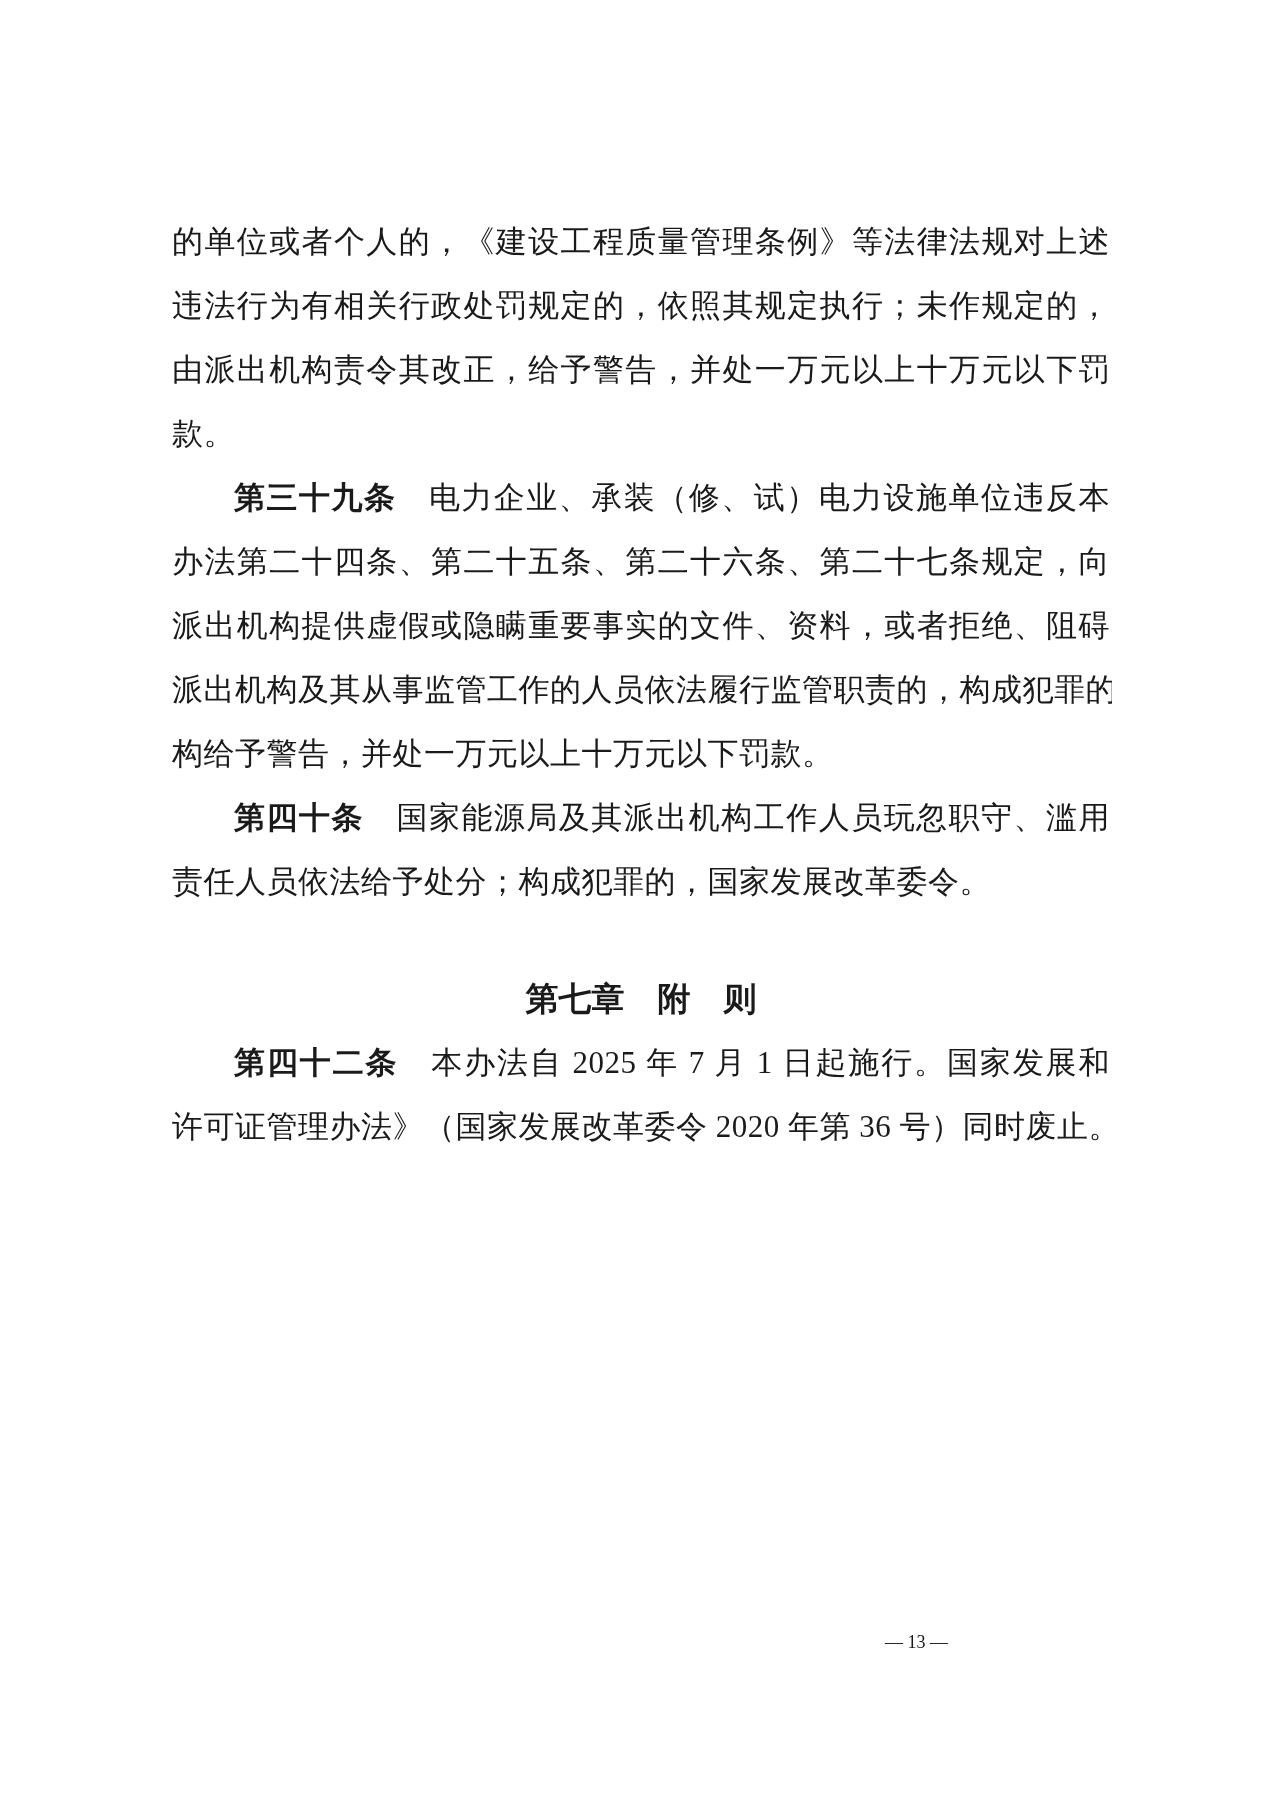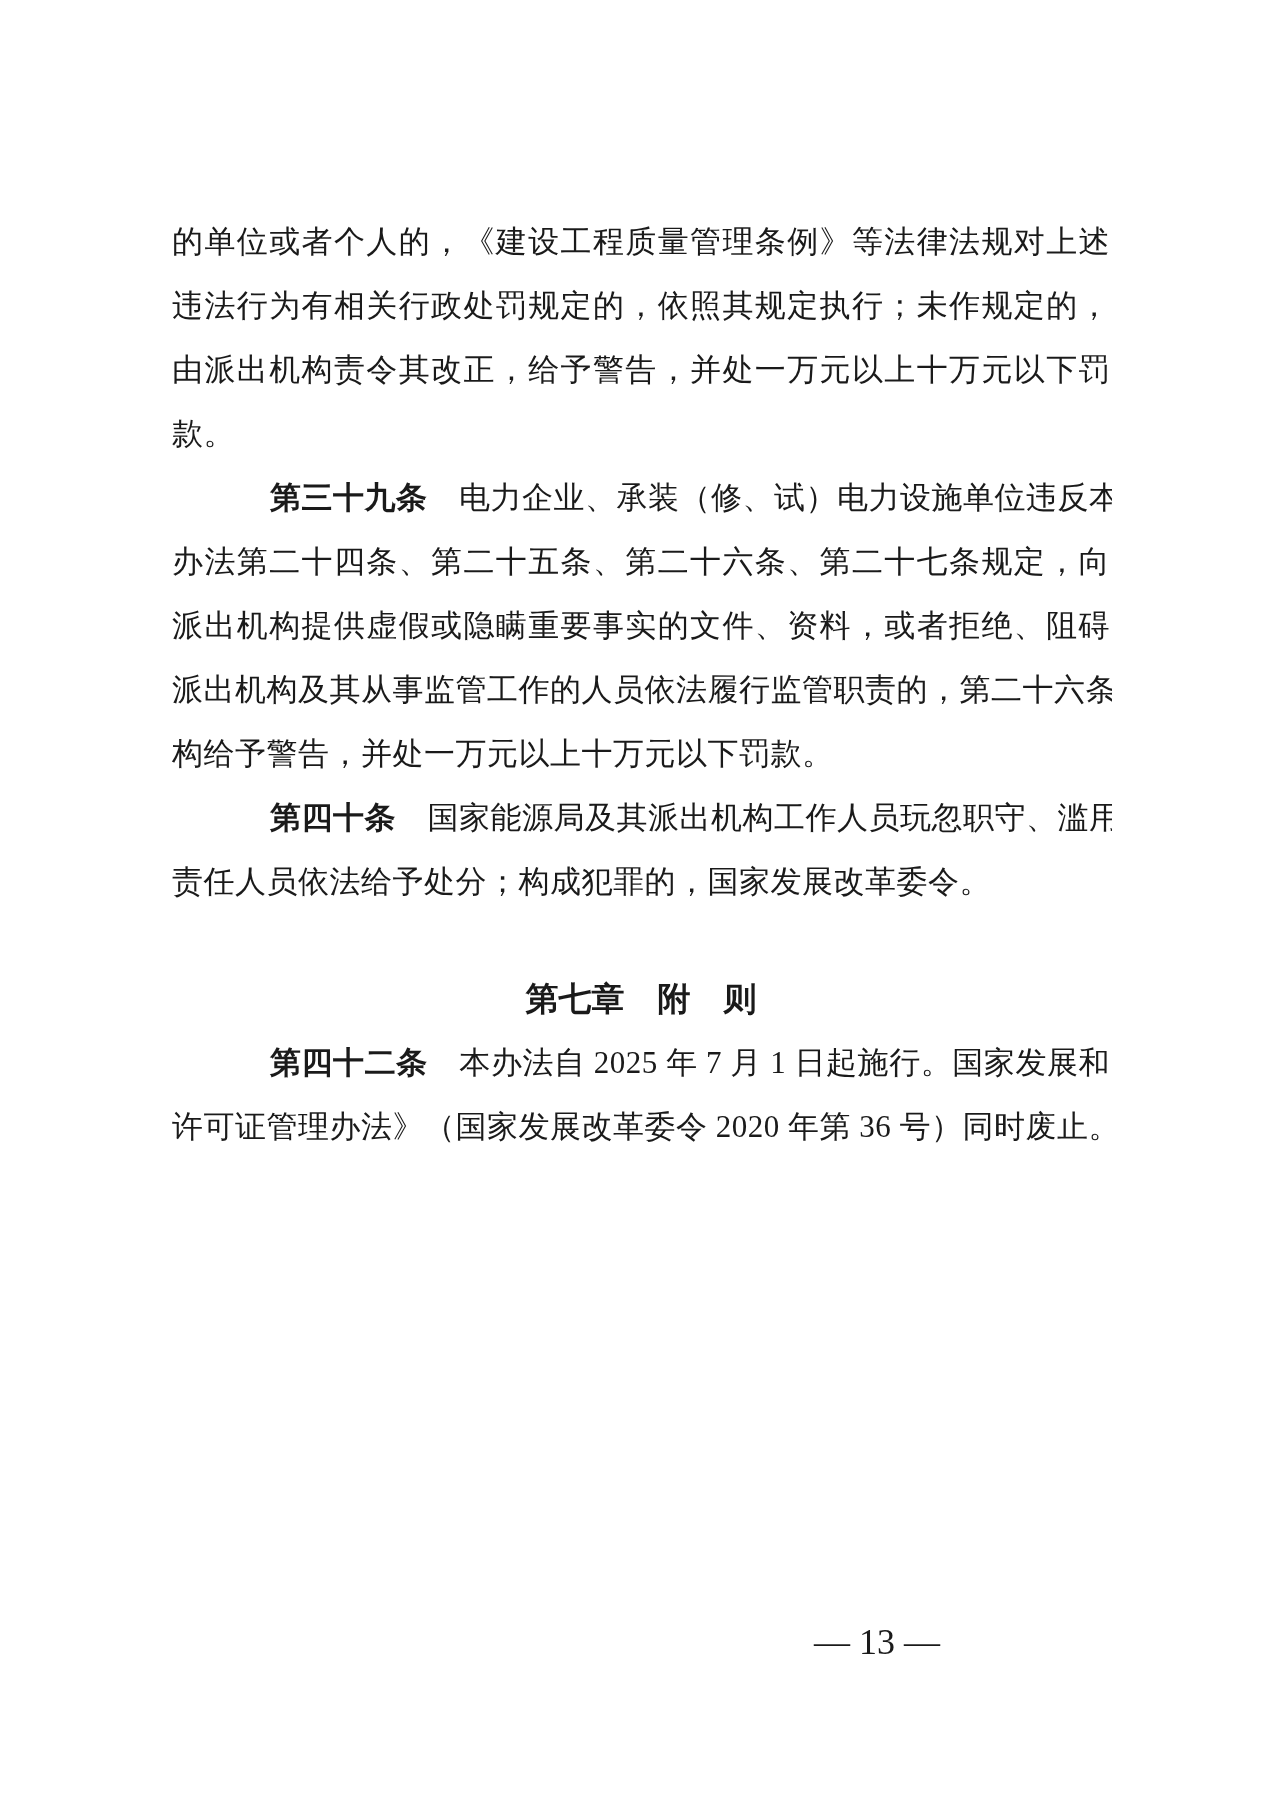--- a/index.html
+++ b/index.html
@@ -34,57 +34,56 @@
   }
   .line.last {
     text-align-last: left;
   }
   .line.indent {
     padding-left: 62px;
   }
   .head {
     font-weight: 700;
     font-family: "Liberation Sans", "DejaVu Sans", sans-serif;
-    margin-left: 36px;
   }
   .heading {
     height: 64px;
     margin-top: 53px;
     text-align: right;
     text-align-last: center;
     font-weight: 700;
     font-size: 33px;
     font-family: "Liberation Sans", "DejaVu Sans", sans-serif;
   }
   .page-footer {
     position: absolute;
     top: 1622px;
-    right: 172px;
-    font-size: 36px;
+    right: 164px;
+    font-size: 18px;
     line-height: 40px;
     color: #1a1a1a;
     font-family: "Liberation Serif", "DejaVu Serif", serif;
   }
 </style>
 </head>
 <body>
 
 <div class="page">
   <div class="doc-body">
       <div class="para">
         <div class="line">的单位或者个人的，《建设工程质量管理条例》等法律法规对上述</div>
         <div class="line">违法行为有相关行政处罚规定的，依照其规定执行；未作规定的，</div>
         <div class="line">由派出机构责令其改正，给予警告，并处一万元以上十万元以下罚</div>
         <div class="line last">款。</div>
       </div>
       <div class="para">
         <div class="line indent"><span class="head">第三十九条</span>　电力企业、承装（修、试）电力设施单位违反本</div>
         <div class="line">办法第二十四条、第二十五条、第二十六条、第二十七条规定，向</div>
         <div class="line">派出机构提供虚假或隐瞒重要事实的文件、资料，或者拒绝、阻碍</div>
-        <div class="line">派出机构及其从事监管工作的人员依法履行监管职责的，第二十六条</div>
+        <div class="line">派出机构及其从事监管工作的人员依法履行监管职责的，构成犯罪的</div>
         <div class="line last">构给予警告，并处一万元以上十万元以下罚款。</div>
       </div>
       <div class="para">
         <div class="line indent"><span class="head">第四十条</span>　国家能源局及其派出机构工作人员玩忽职守、滥用</div>
         <div class="line last">责任人员依法给予处分；构成犯罪的，国家发展改革委令。</div>
       </div>
       <div class="heading">第七章　附　则</div>
       <div class="para">
         <div class="line indent"><span class="head">第四十二条</span>　本办法自 2025 年 7 月 1 日起施行。国家发展和</div>
         <div class="line last">许可证管理办法》（国家发展改革委令 2020 年第 36 号）同时废止。</div>

